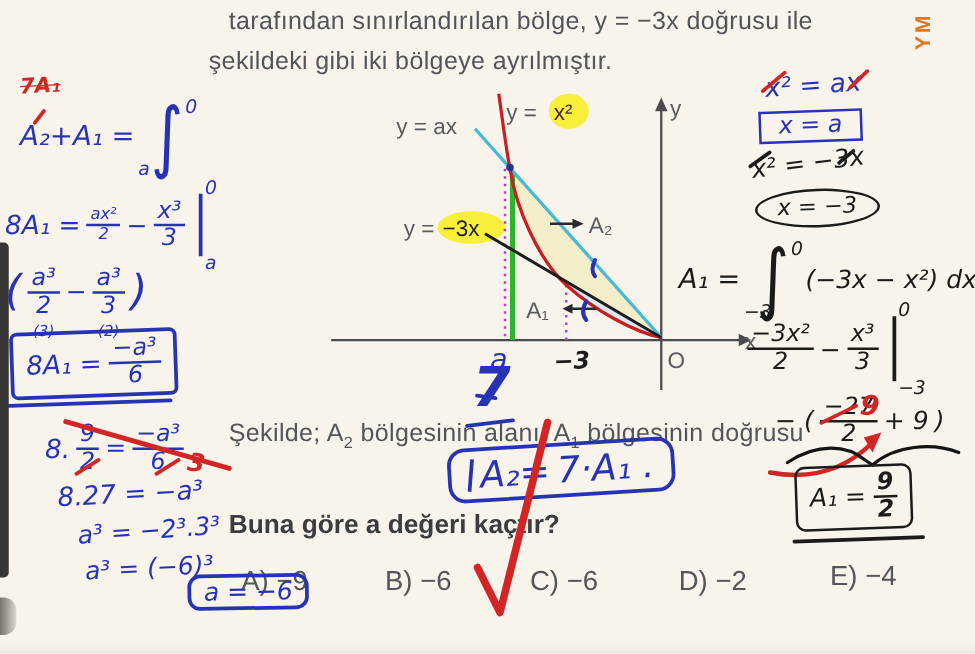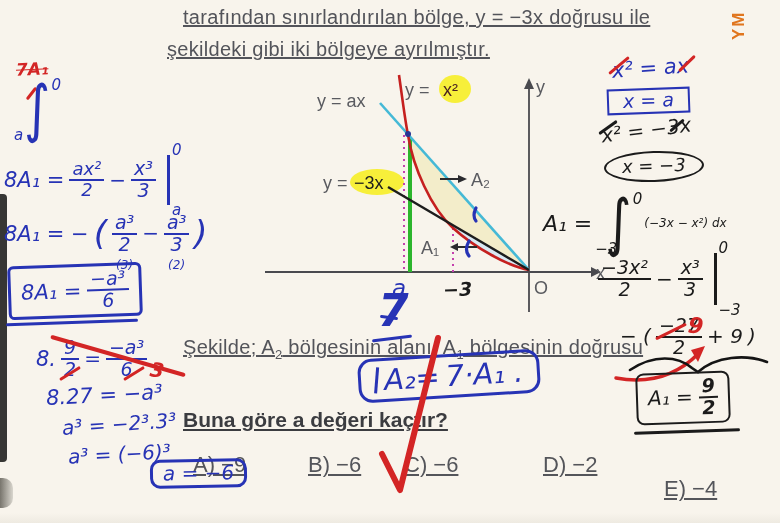--- a/index.html
+++ b/index.html
@@ -2,21 +2,21 @@
 <html><head>
 <meta charset="utf-8">
 <style>
   html,body{margin:0;padding:0;}
   .paper{
     position:relative;width:780px;height:523px;overflow:hidden;
     background:#f8f4ec;
     font-family:"Liberation Sans",sans-serif;
   }
   
-  .printed{position:absolute;color:#53545a;white-space:nowrap;text-decoration:underline;}
+  .printed{position:absolute;color:#53545a;white-space:nowrap;}
   .pt-line{font-size:20px;letter-spacing:.3px;}
   .pt-question{font-weight:bold;color:#3b3c40;font-size:21px;}
   .pt-option{font-size:22px;color:#54555a;}
   sub{font-size:13px;}
   
   .hand{position:absolute;white-space:nowrap;font-family:"DejaVu Sans",sans-serif;font-style:italic;line-height:1.05;}
   .blue{color:#2733b5;}
   .black{color:#1b1b1b;}
   .redink{color:#d32525;}
   .hand-row{display:flex;align-items:center;gap:5px;}
@@ -56,23 +56,23 @@
   <div class="watermark">YM</div>
 
   <div class="printed pt-line" style="left:183px;top:6px;">tarafından sınırlandırılan bölge, y = −3x doğrusu ile</div>
   <div class="printed pt-line" style="left:167px;top:38px;">şekildeki gibi iki bölgeye ayrılmıştır.</div>
 
   <div class="printed pt-line" style="left:183px;top:336px;"><span>Şekilde; A</span><sub>2</sub><span> bölgesinin alanı, A</span><sub>1</sub><span> bölgesinin doğrusu</span></div>
   <div class="printed pt-question" style="left:183px;top:408px;">Buna göre a değeri kaçtır?</div>
 
   <div class="printed pt-option" style="left:193px;top:452px;">A) −9</div>
   <div class="printed pt-option" style="left:308px;top:452px;">B) −6</div>
-  <div class="printed pt-option" style="left:404px;top:452px;">C) −6</div>
+  <div class="printed pt-option" style="left:424px;top:452px;">C) −6</div>
   <div class="printed pt-option" style="left:543px;top:452px;">D) −2</div>
-  <div class="printed pt-option" style="left:664px;top:476px;">E) −4</div>
+  <div class="printed pt-option" style="left:664px;top:448px;">E) −4</div>
 
   <svg style="left:255px;top:65px;" width="355" height="260" viewBox="0 0 355 260">
 
     <path d="M153,70 C158,102 176,143 198,163 C220,183 253,201 274,205 L153,70 Z" fill="#f3edca"></path>
     <path d="M199,161 L274,205 C250,199 220,182 199,164 Z" fill="#d9e9f3"></path>
 
     <ellipse cx="200" cy="24" rx="16" ry="14" fill="#f7ef3a"></ellipse>
     <ellipse cx="122" cy="117" rx="27" ry="13" fill="#f7ef3a"></ellipse>
 
     <line x1="10" y1="207" x2="337" y2="207" stroke="#4a4a4f" stroke-width="1.8"></line>
@@ -106,42 +106,42 @@
     <text x="166" y="189" class="g-label">A₁</text>
     <text x="281" y="28" class="g-label">y</text>
     <text x="341" y="214" class="g-label">x</text>
     <text x="279" y="229" class="g-label">O</text>
   </svg>
 
   <div class="hand redink" style="left:16px;top:61px;font-size:17px;font-weight:bold;text-decoration:line-through;transform:rotate(-3deg);">7A₁</div>
   <div class="strike red" style="left:24px;top:92px;width:15px;transform:rotate(-52deg);"></div>
 
   <div class="hand blue hand-row" style="left:16px;top:86px;">
+    <span style="font-size:22px;">A₂+A₁ =</span>
     <span class="intg"><span class="sign">∫</span><span class="t">0</span><span class="b">a</span></span>
   </div>
 
   <div class="hand blue hand-row" style="left:4px;top:155px;">
     <span style="font-size:21px;">8A₁ =</span>
-    <span class="frac" style="font-size:18px;">
+    <span class="frac" style="font-size:13px;">
         <span class="num">ax²</span>
         <span class="den">2</span>
       </span>
     <span style="font-size:20px;">−</span>
     <span class="frac" style="font-size:19px;">
         <span class="num">x³</span>
         <span class="den">3</span>
       </span>
     <span class="bar" style="height:50px;">
         <span class="t">0</span>
         <span class="b">a</span>
       </span>
   </div>
 
   <div class="hand blue hand-row" style="left:4px;top:213px;">
-    <span style="font-size:21px;">8A₁ = −</span>
     <span style="font-size:34px;font-weight:200;">(</span>
     <span class="frac" style="font-size:19px;">
         <span class="num">a³</span>
         <span class="den">2</span>
         <span class="mult">(3)</span>
       </span>
     <span style="font-size:20px;">−</span>
     <span class="frac" style="font-size:19px;">
         <span class="num">a³</span>
         <span class="den">3</span>
@@ -191,21 +191,21 @@
 
   <div class="hand black" style="left:601px;top:120px;font-size:20px;transform:rotate(-7deg);">x² = −3x</div>
   <div class="strike blk" style="left:597px;top:126px;width:22px;transform:rotate(-36deg);"></div>
   <div class="strike blk" style="left:668px;top:124px;width:18px;transform:rotate(-40deg);"></div>
 
   <div class="hand black" style="left:604px;top:151px;font-size:18px;border:2.5px solid currentColor;border-radius:50%;padding:4px 16px;transform:rotate(-2deg);">x = −3</div>
 
   <div class="hand black hand-row" style="left:543px;top:200px;">
     <span style="font-size:22px;">A₁ =</span>
     <span class="intg"><span class="sign">∫</span><span class="t">0</span><span class="b">−3</span></span>
-    <span style="font-size:12px;">(−3x − x²) dx</span>
+    <span style="font-size:20px;">(−3x − x²) dx</span>
   </div>
 
   <div class="hand black hand-row" style="left:598px;top:253px;">
     <span class="frac" style="font-size:19px;">
         <span class="num">−3x²</span>
         <span class="den">2</span>
       </span>
     <span style="font-size:20px;">−</span>
     <span class="frac" style="font-size:19px;">
         <span class="num">x³</span>

